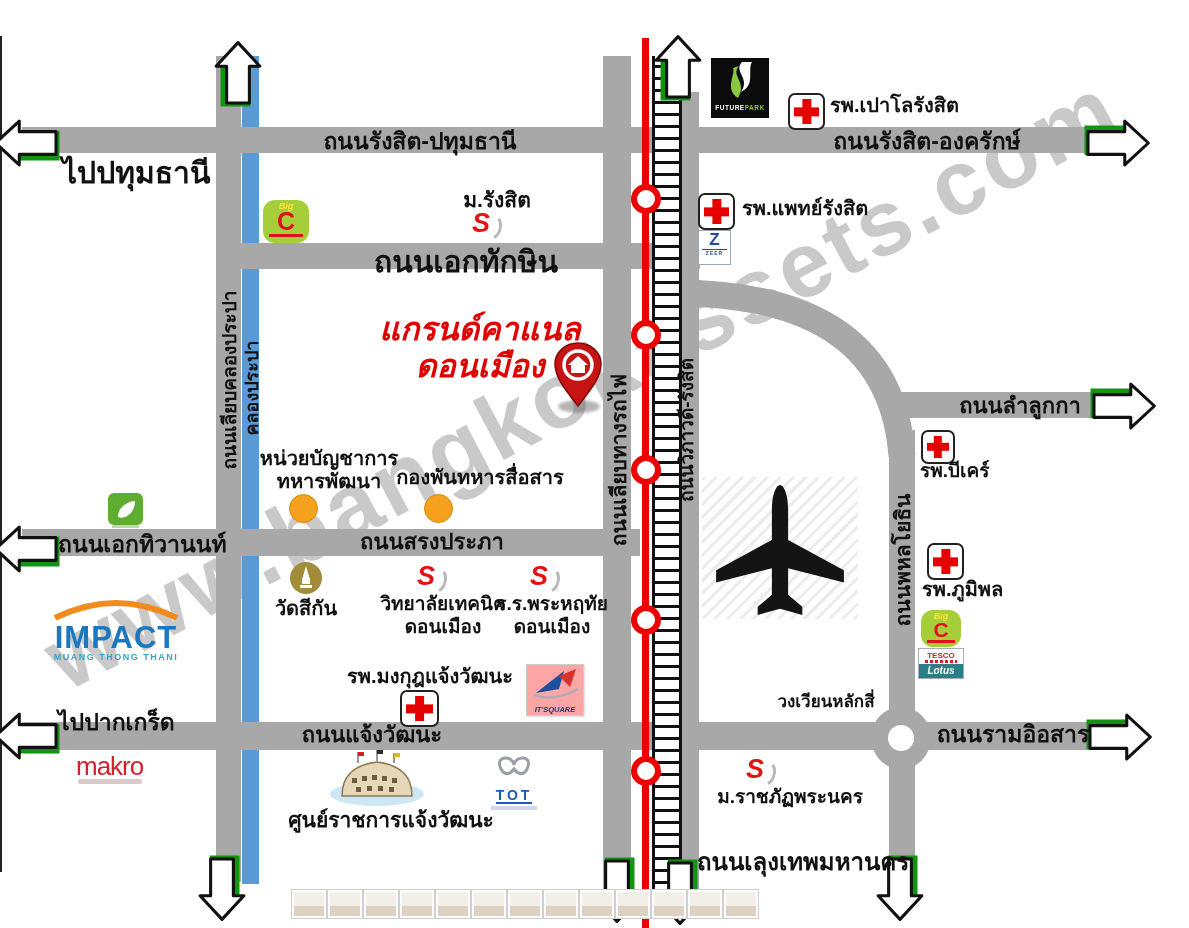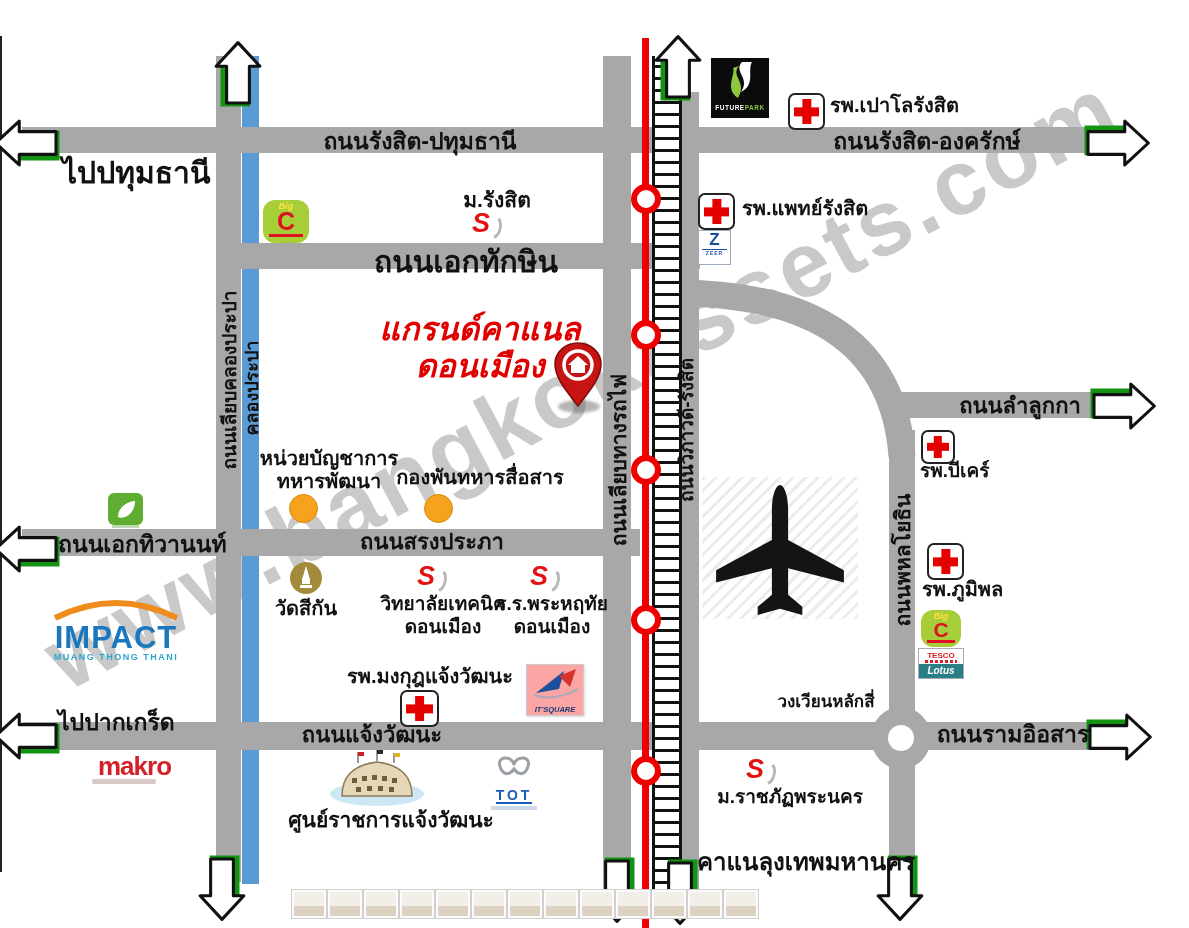--- a/index.html
+++ b/index.html
@@ -55,21 +55,21 @@
   .zeer{position:absolute;width:31px;height:33px;background:#fff;border:1px solid #9ab;z-index:5;text-align:center;}
   .zeer .z{font-size:17px;font-weight:800;color:#1b4fa0;line-height:18px;}
   .zeer .zt{font-size:5px;font-weight:bold;color:#1b4fa0;letter-spacing:1px;border-top:1px solid #1b4fa0;margin:0 3px;}
   .futurepark{position:absolute;width:58px;height:60px;background:#0b0b0b;z-index:5;text-align:center;}
   .fp-text{font-size:6.5px;font-weight:bold;letter-spacing:.5px;margin-top:-2px;}
   .fp-text .w{color:#fff;} .fp-text .g{color:#8dc63f;}
   .impact{position:absolute;width:142px;z-index:5;text-align:center;}
   .impact-word{font-size:31px;font-weight:800;color:#1b78be;letter-spacing:1px;line-height:28px;}
   .impact-sub{font-size:9px;font-weight:bold;color:#2ba7cc;letter-spacing:1.5px;}
   .makro{position:absolute;z-index:5;text-align:center;}
-  .makro-word{font-size:26px;font-weight:700;color:#d3202a;line-height:24px;letter-spacing:-1px;margin-left:22px;}
+  .makro-word{font-size:26px;font-weight:400;color:#d3202a;line-height:24px;letter-spacing:-1px;}
   .makro-sub{height:5px;width:64px;margin:1px auto 0;background:#d9c9c9;border-radius:2px;}
   .tesco{position:absolute;width:44px;background:#fff;border:1px solid #aab;z-index:5;text-align:center;}
   .tesco-top{font-size:8px;font-weight:800;color:#d3202a;line-height:9px;margin-top:2px;}
   .tesco-dash{height:3px;margin:0 6px;background:repeating-linear-gradient(to right,#d3202a 0 3px,transparent 3px 5px);}
   .lotus{background:#2a7f86;color:#fff;font-size:10px;font-style:italic;font-weight:bold;line-height:14px;margin-top:1px;}
   .greenleaf{position:absolute;z-index:5;}
   .its{position:absolute;width:56px;background:#fca5a5;border:1px solid #ccc;z-index:5;text-align:center;box-shadow:1px 1px 2px rgba(0,0,0,.15);}
   .its-text{font-size:7.5px;font-weight:bold;font-style:italic;color:#123a7a;line-height:10px;}
   .tot{position:absolute;width:56px;z-index:5;text-align:center;}
   .tot-text{font-size:14px;font-weight:800;color:#1d5bb8;letter-spacing:3px;line-height:13px;border-bottom:2px solid #1d5bb8;display:inline-block;}
@@ -202,21 +202,21 @@
   <div class="lbl c" style="left:826px;top:692px;font-size:17px;">วงเวียนหลักสี่</div>
   <div class="vlbl" style="left:229px;top:380px;font-size:19px;">ถนนเลียบคลองประปา</div>
   <div class="vlbl" style="left:251px;top:388px;font-size:18px;">คลองประปา</div>
   <div class="vlbl" style="left:618px;top:460px;font-size:21px;">ถนนเลียบทางรถไฟ</div>
   <div class="vlbl" style="left:686px;top:430px;font-size:19px;">ถนนวิภาวดี-รังสิต</div>
   <div class="vlbl" style="left:902px;top:560px;font-size:21px;">ถนนพหลโยธิน</div>
 
   <div class="lbl" style="left:62px;top:156px;font-size:30px;">ไปปทุมธานี</div>
   <div class="lbl" style="left:58px;top:532px;font-size:23px;">ถนนเอกทิวานนท์</div>
   <div class="lbl" style="left:58px;top:710px;font-size:23px;">ไปปากเกร็ด</div>
-  <div class="lbl" style="left:697px;top:849px;font-size:24px;">คาแนลุงเทพมหานคร</div>
+  <div class="lbl" style="left:697px;top:849px;font-size:24px;">ถนนเลุงเทพมหานคร</div>
 
   <div class="lbl c red" style="left:480px;top:312px;font-size:32px;font-weight:800;">แกรนด์คาแนล</div>
   <div class="lbl c red" style="left:480px;top:349px;font-size:32px;font-weight:800;">ดอนเมือง</div>
   <div class="pin-shadow"></div>
   <div class="pin">
     <svg width="52" height="66" viewBox="0 0 52 66">
       <path d="M26 64 C12 46 3 35 3 22 A23 21 0 1 1 49 22 C49 35 40 46 26 64 Z" fill="#c61313" stroke="#7d0a0a" stroke-width="1.5"></path>
       <circle cx="26" cy="23" r="14" fill="none" stroke="#fff" stroke-width="3.5"></circle>
       <path d="M26 14 L36 23 H33 V31 H19 V23 H16 Z" fill="#fff"></path>
     </svg>

